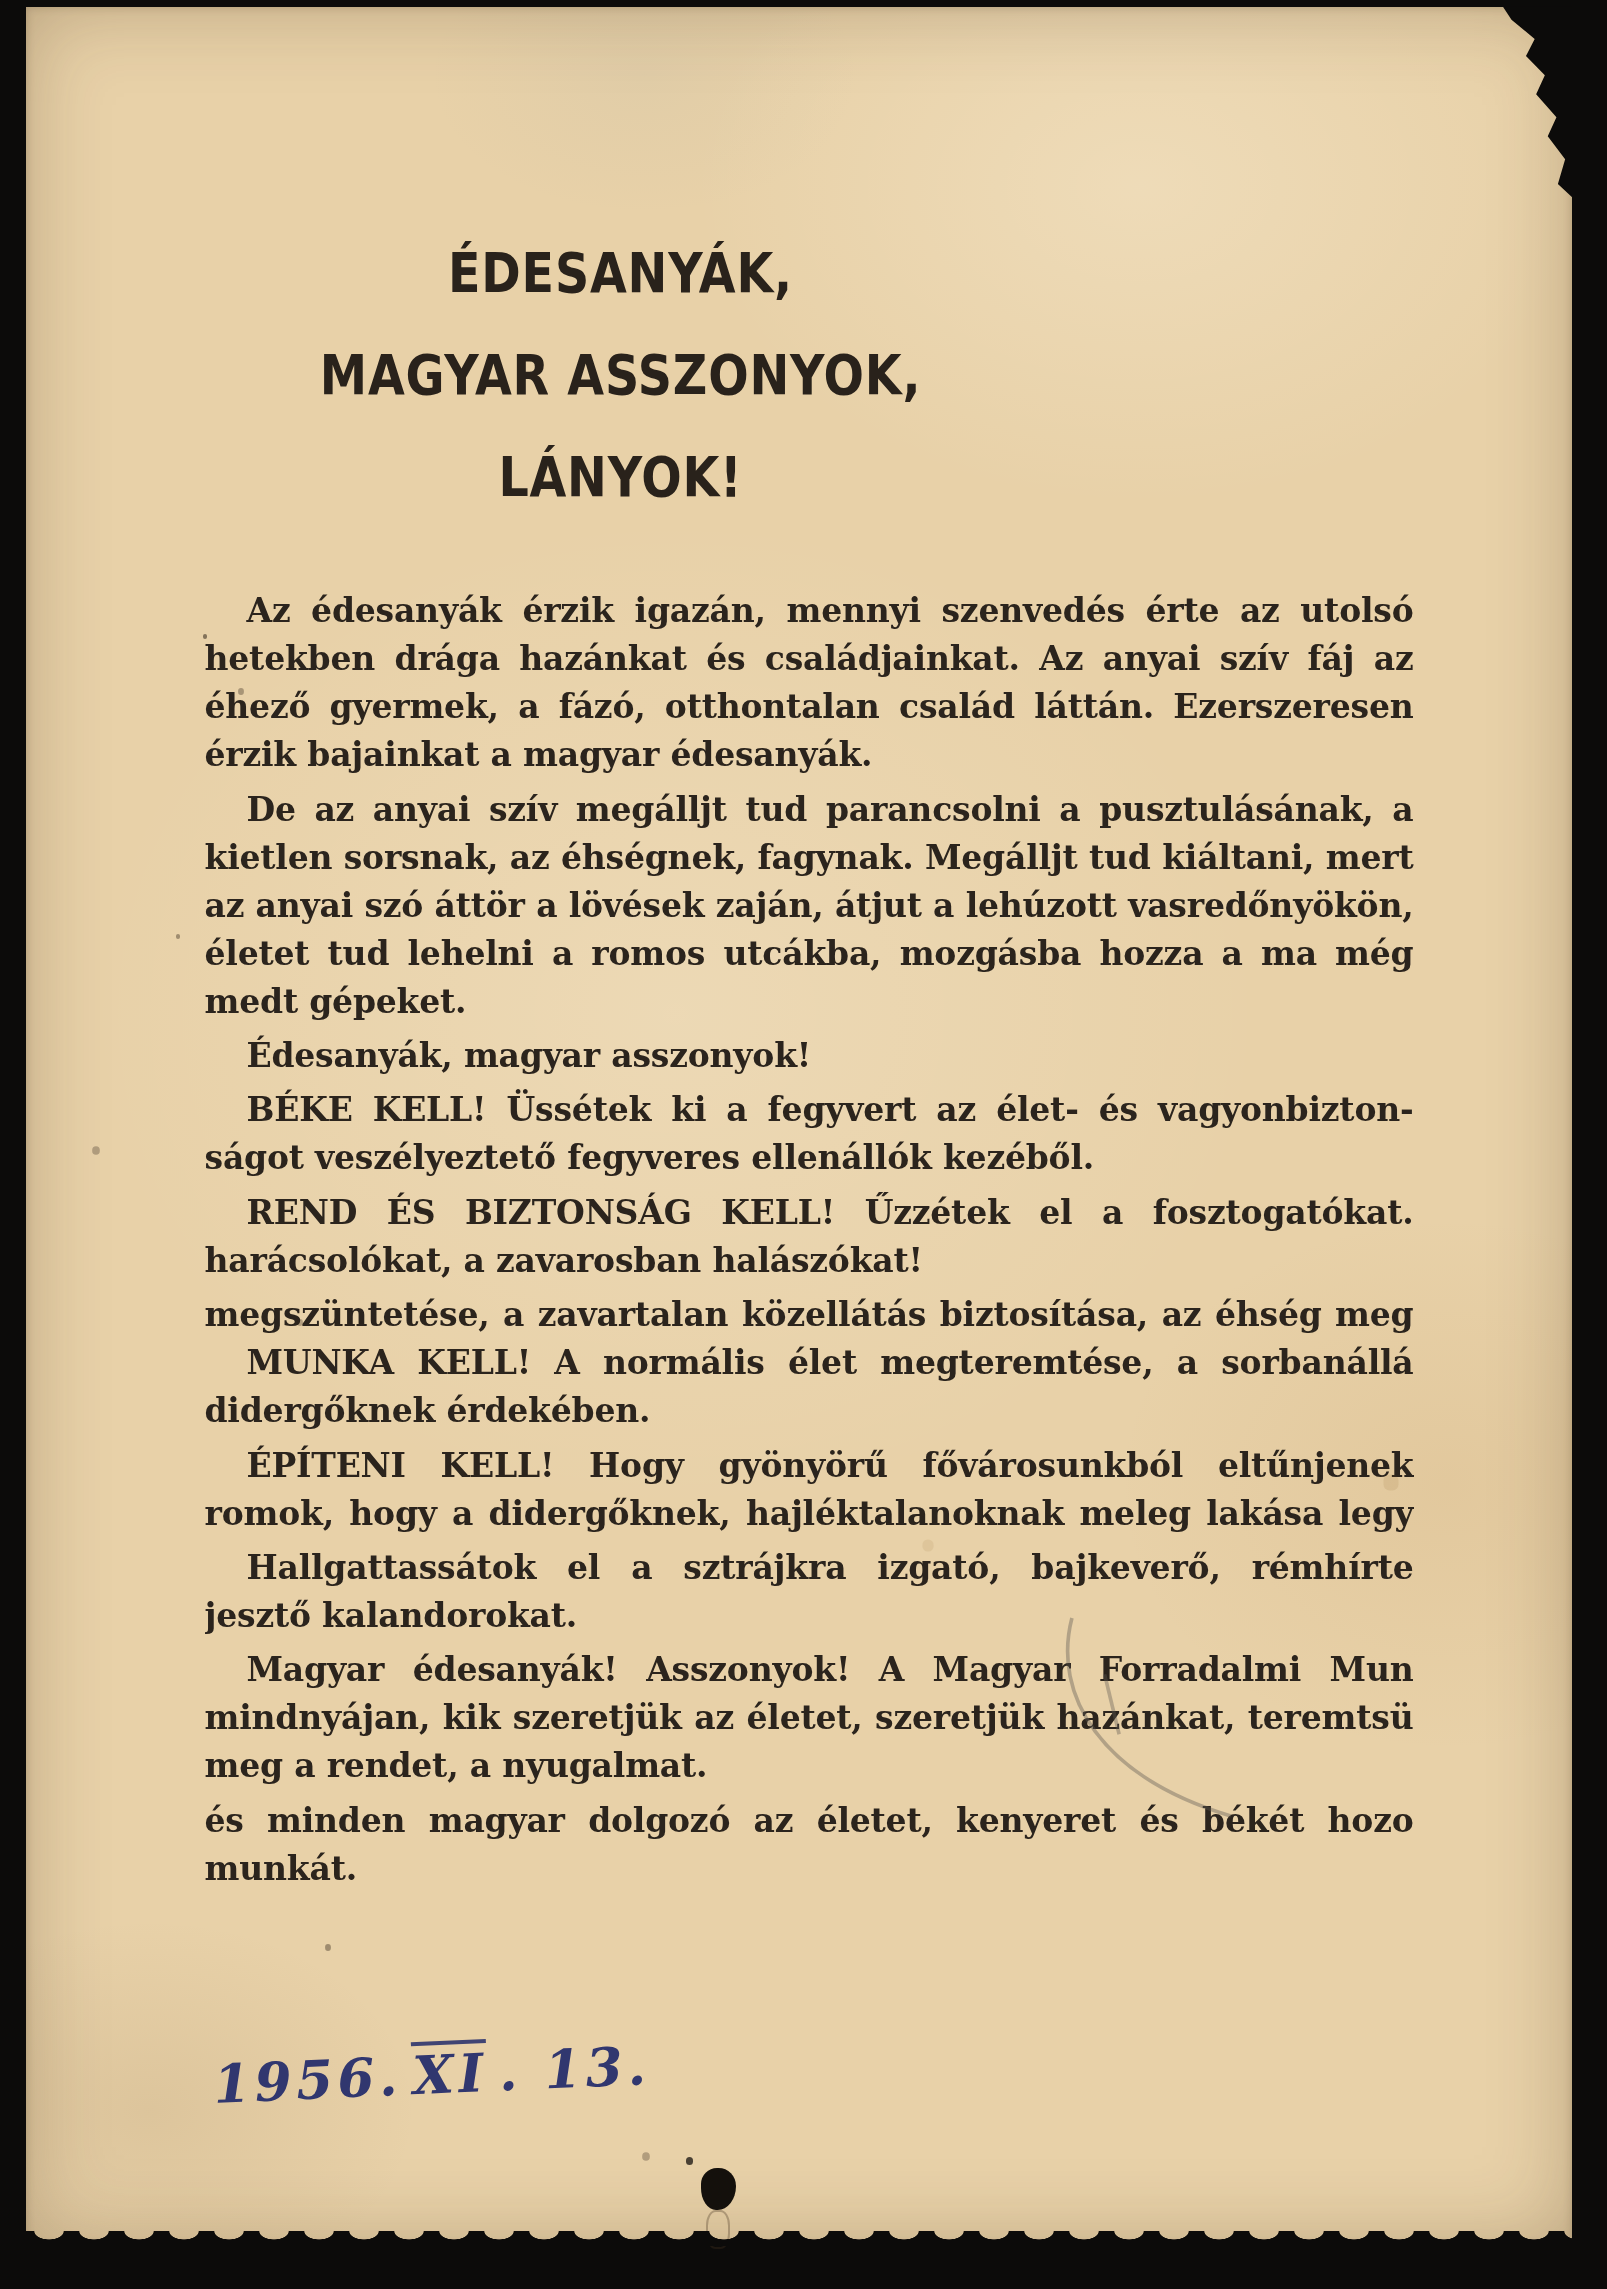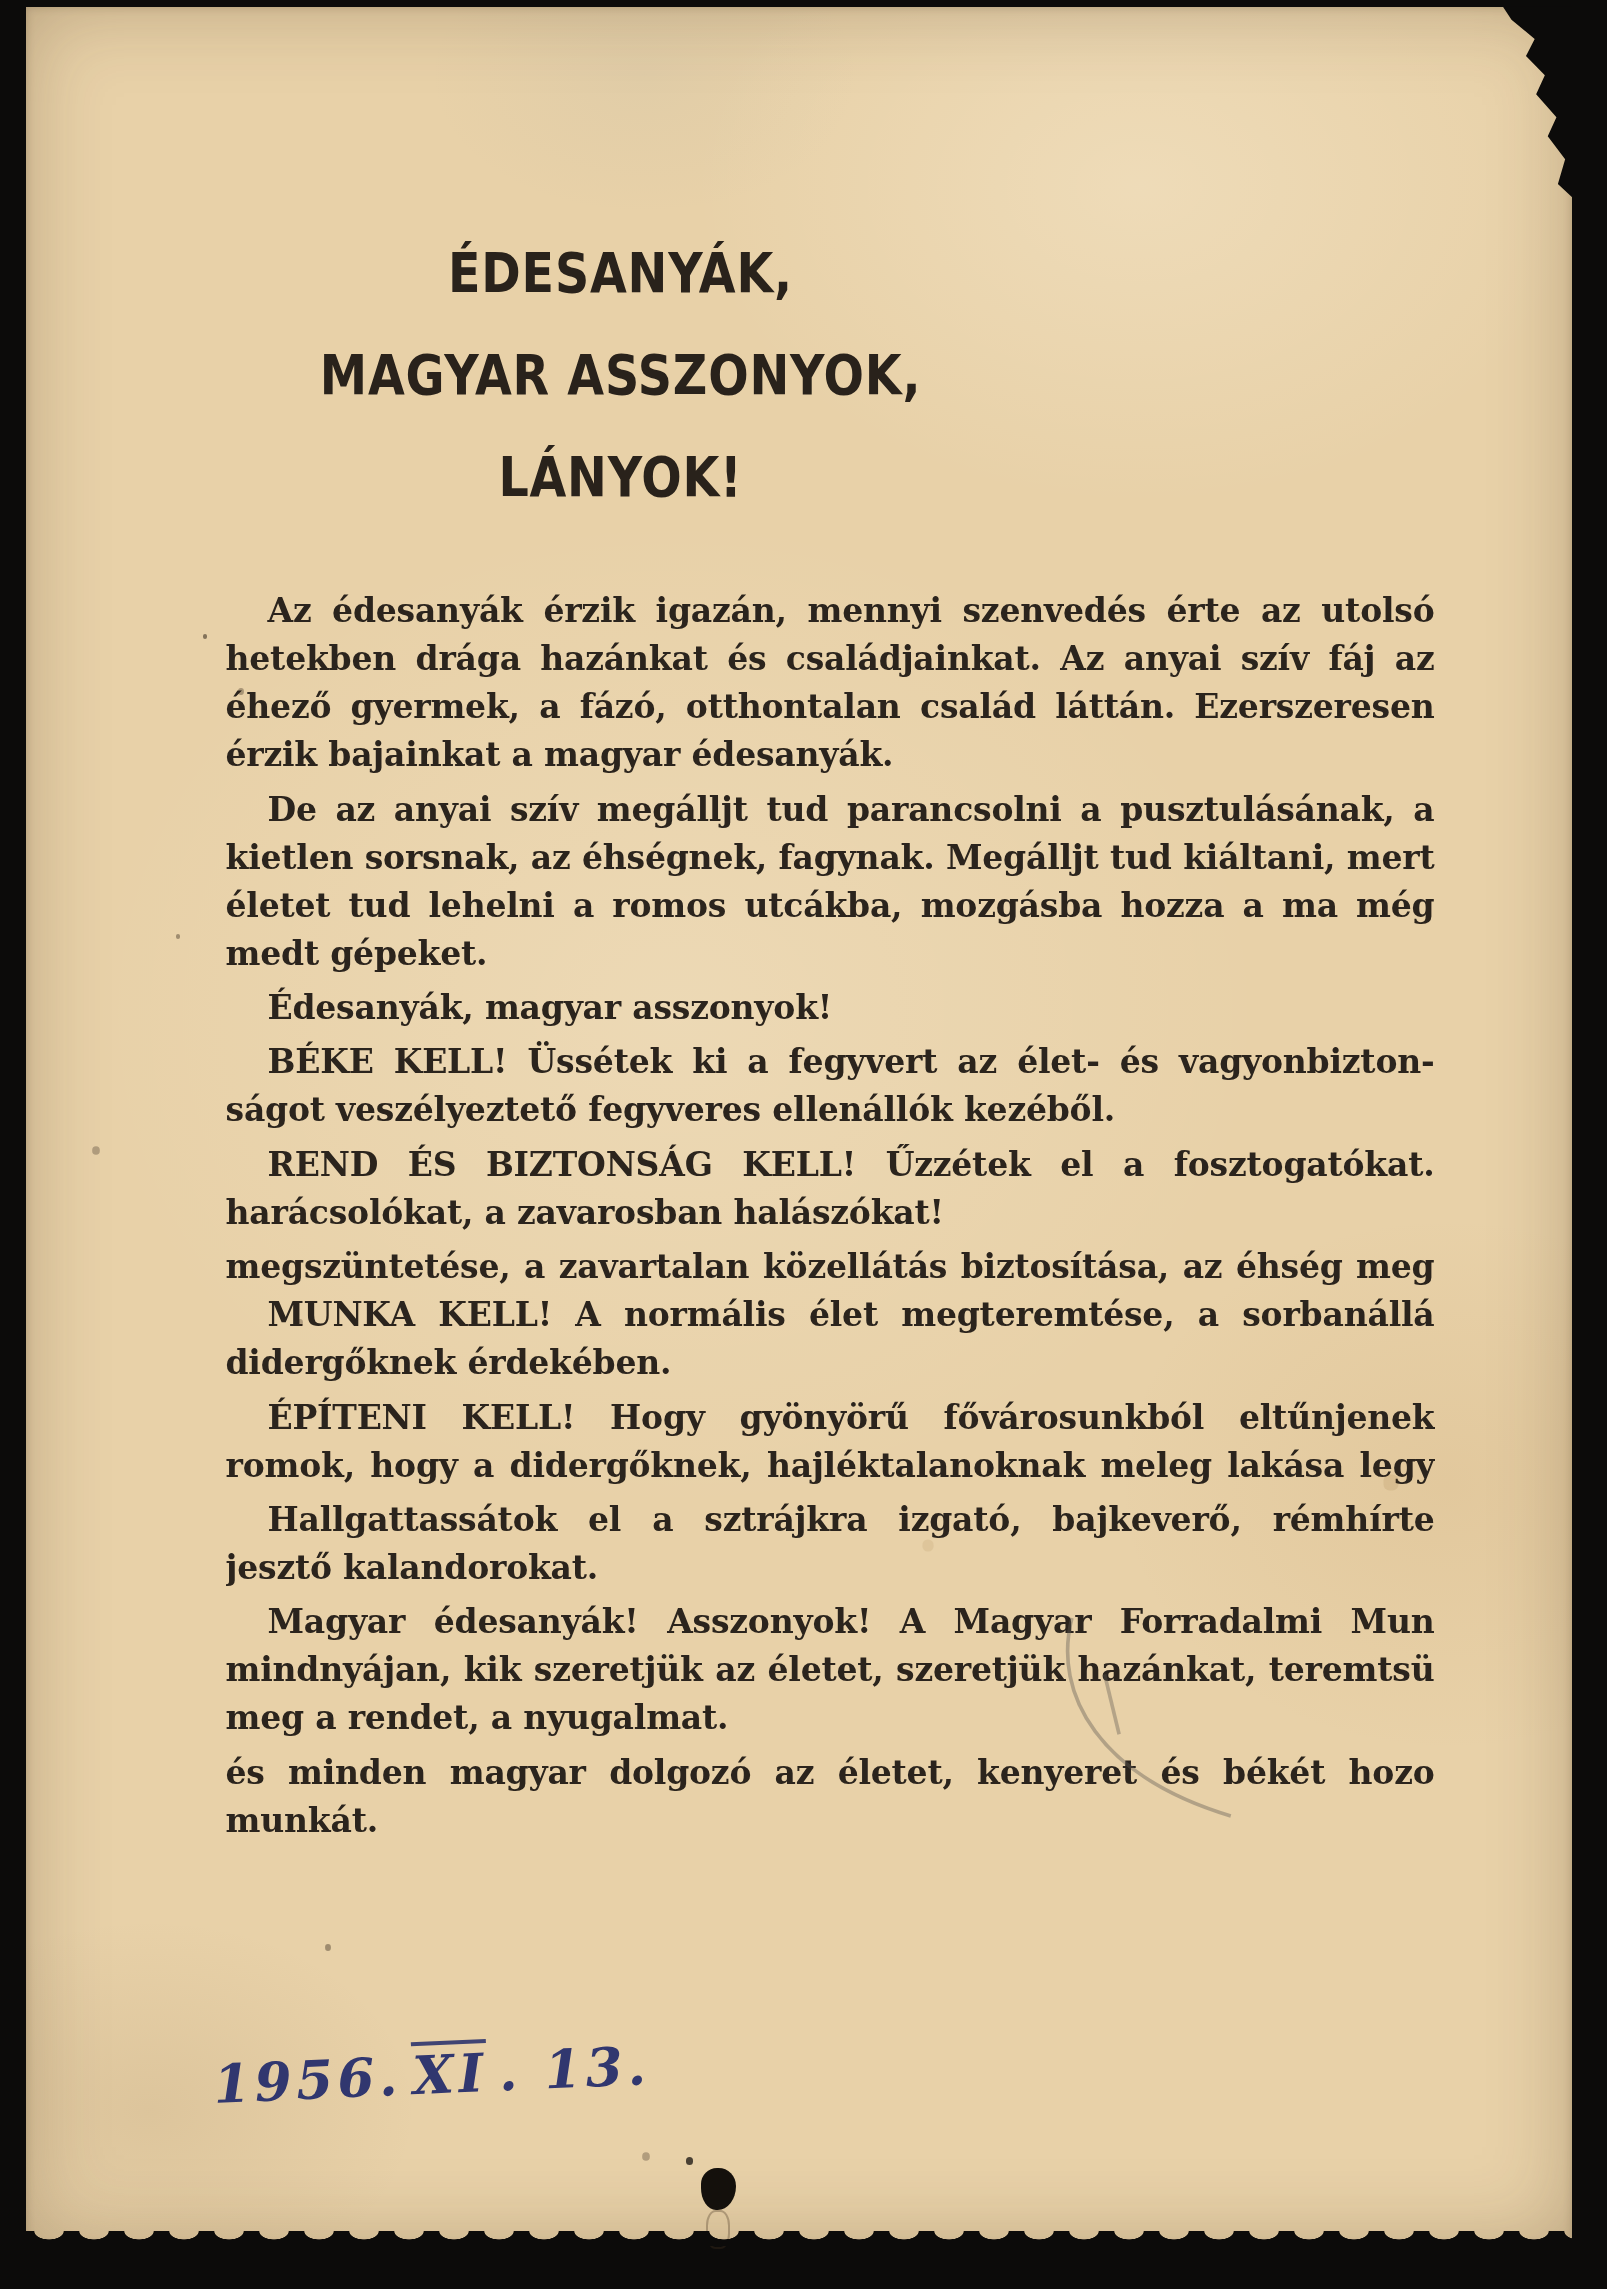--- a/index.html
+++ b/index.html
@@ -35,21 +35,21 @@
   .title{
     position:absolute;left:0;top:215px;width:1189px;text-align:center;
     font-family:"DejaVu Sans", sans-serif;font-weight:bold;
     font-size:56px;line-height:102px;color:#29221b;letter-spacing:0.9px;
   }
   .tline{transform:scaleX(.85);}
   
   .bodycol{
     position:absolute;left:179px;top:580px;width:1209px;
     font-family:"DejaVu Serif", serif;font-weight:bold;
-    font-size:33px;line-height:48px;color:#2b241d;letter-spacing:-0.2px;margin-left:21px;
+    font-size:33px;line-height:48px;color:#2b241d;letter-spacing:-0.2px;
   }
   .para + .para{margin-top:6.4px;}
   .line{height:48px;overflow:hidden;}
   .line.j{text-align:justify;text-align-last:justify;}
   .line.ind{padding-left:42px;}
   
   .date{
     position:absolute;left:186px;top:2044px;
     font-family:"DejaVu Serif", serif;font-style:italic;font-weight:bold;
     font-size:53px;color:#31376f;letter-spacing:4.5px;
@@ -90,20 +90,21 @@
   <div class="bodycol" id="body-col">
       <div class="para">
         <div class="line j ind">Az édesanyák érzik igazán, mennyi szenvedés érte az utolsó</div>
         <div class="line j">hetekben drága hazánkat és családjainkat. Az anyai szív fáj az</div>
         <div class="line j">éhező gyermek, a fázó, otthontalan család láttán. Ezerszeresen</div>
         <div class="line">érzik bajainkat a magyar édesanyák.</div>
       </div>
       <div class="para">
         <div class="line j ind">De az anyai szív megálljt tud parancsolni a pusztulásának, a</div>
         <div class="line j">kietlen sorsnak, az éhségnek, fagynak. Megálljt tud kiáltani, mert</div>
+        <div class="line j">az anyai szó áttör a lövések zaján, átjut a lehúzott vasredőnyökön,</div>
         <div class="line j">életet tud lehelni a romos utcákba, mozgásba hozza a ma még der-</div>
         <div class="line">medt gépeket.</div>
       </div>
       <div class="para">
         <div class="line ind">Édesanyák, magyar asszonyok!</div>
       </div>
       <div class="para">
         <div class="line j ind">BÉKE KELL! Üssétek ki a fegyvert az élet- és vagyonbizton-</div>
         <div class="line">ságot veszélyeztető fegyveres ellenállók kezéből.</div>
       </div>

